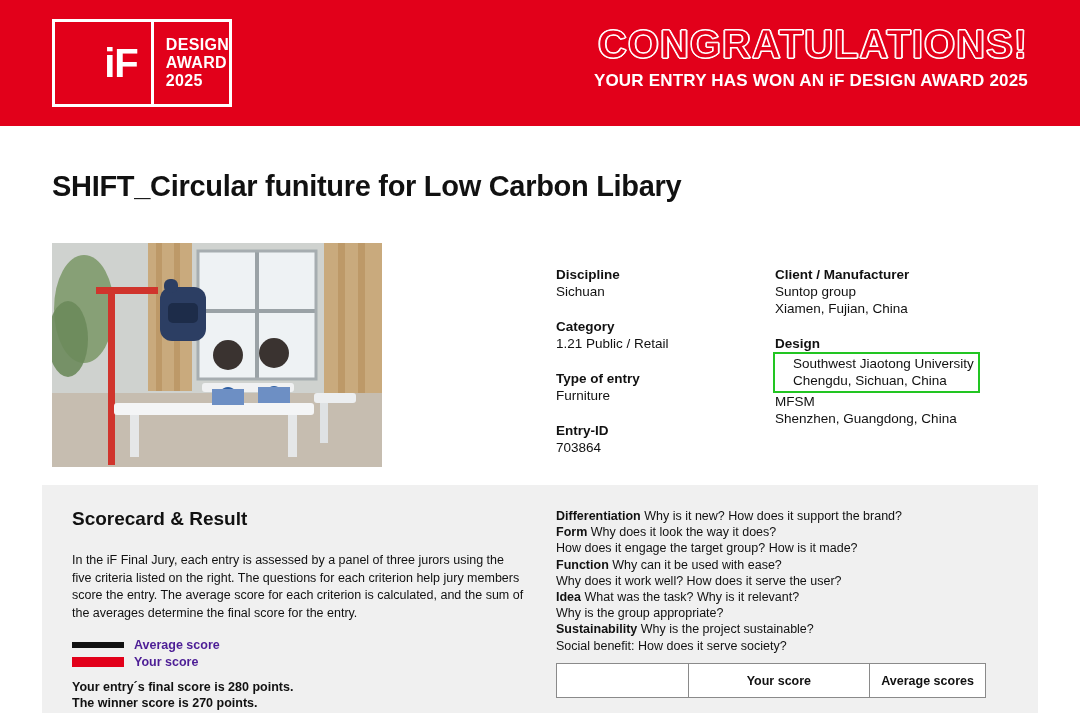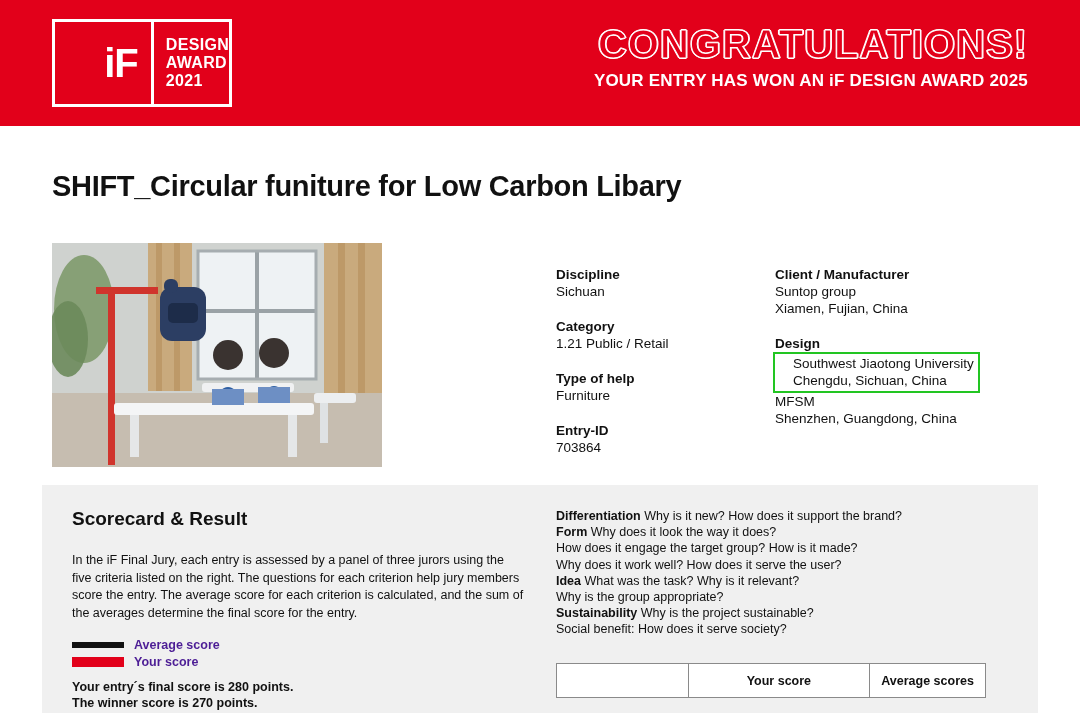--- a/index.html
+++ b/index.html
@@ -137,21 +137,21 @@
 <body>
 
 <div class="banner">
   <div class="logo-box">
     <div class="logo-left">
       <span class="logo-if">iF</span>
     </div>
     <div class="logo-right">
       <span>DESIGN</span>
       <span>AWARD</span>
-      <span>2021</span>
+      <span>2025</span>
     </div>
   </div>
   <div class="congrats">
     <div class="congrats-main">CONGRATULATIONS!</div>
     <div class="congrats-sub">YOUR ENTRY HAS WON AN iF DESIGN AWARD 2025</div>
   </div>
 </div>
 
 <div class="title">SHIFT_Circular funiture for Low Carbon Libary</div>
 
@@ -206,21 +206,21 @@
 <div class="meta-col-1">
   <div class="meta-block">
     <div class="meta-label">Discipline</div>
     <div class="meta-value">Sichuan</div>
   </div>
   <div class="meta-block">
     <div class="meta-label">Category</div>
     <div class="meta-value">1.21 Public / Retail</div>
   </div>
   <div class="meta-block">
-    <div class="meta-label">Type of help</div>
+    <div class="meta-label">Type of entry</div>
     <div class="meta-value">Furniture</div>
   </div>
   <div class="meta-block">
     <div class="meta-label">Entry-ID</div>
     <div class="meta-value">703864</div>
   </div>
 </div>
 
 <div class="meta-col-2">
   <div class="meta-block">
@@ -263,20 +263,24 @@
 <div class="criteria">
   <div>
     <b>Differentiation</b>
     <span>Why is it new? How does it support the brand?</span>
   </div>
   <div>
     <b>Form</b>
     <span>Why does it look the way it does?</span>
   </div>
   <div>How does it engage the target group? How is it made?</div>
+  <div>
+    <b>Function</b>
+    <span>Why can it be used with ease?</span>
+  </div>
   <div>Why does it work well? How does it serve the user?</div>
   <div>
     <b>Idea</b>
     <span>What was the task? Why is it relevant?</span>
   </div>
   <div>Why is the group appropriate?</div>
   <div>
     <b>Sustainability</b>
     <span>Why is the project sustainable?</span>
   </div>

